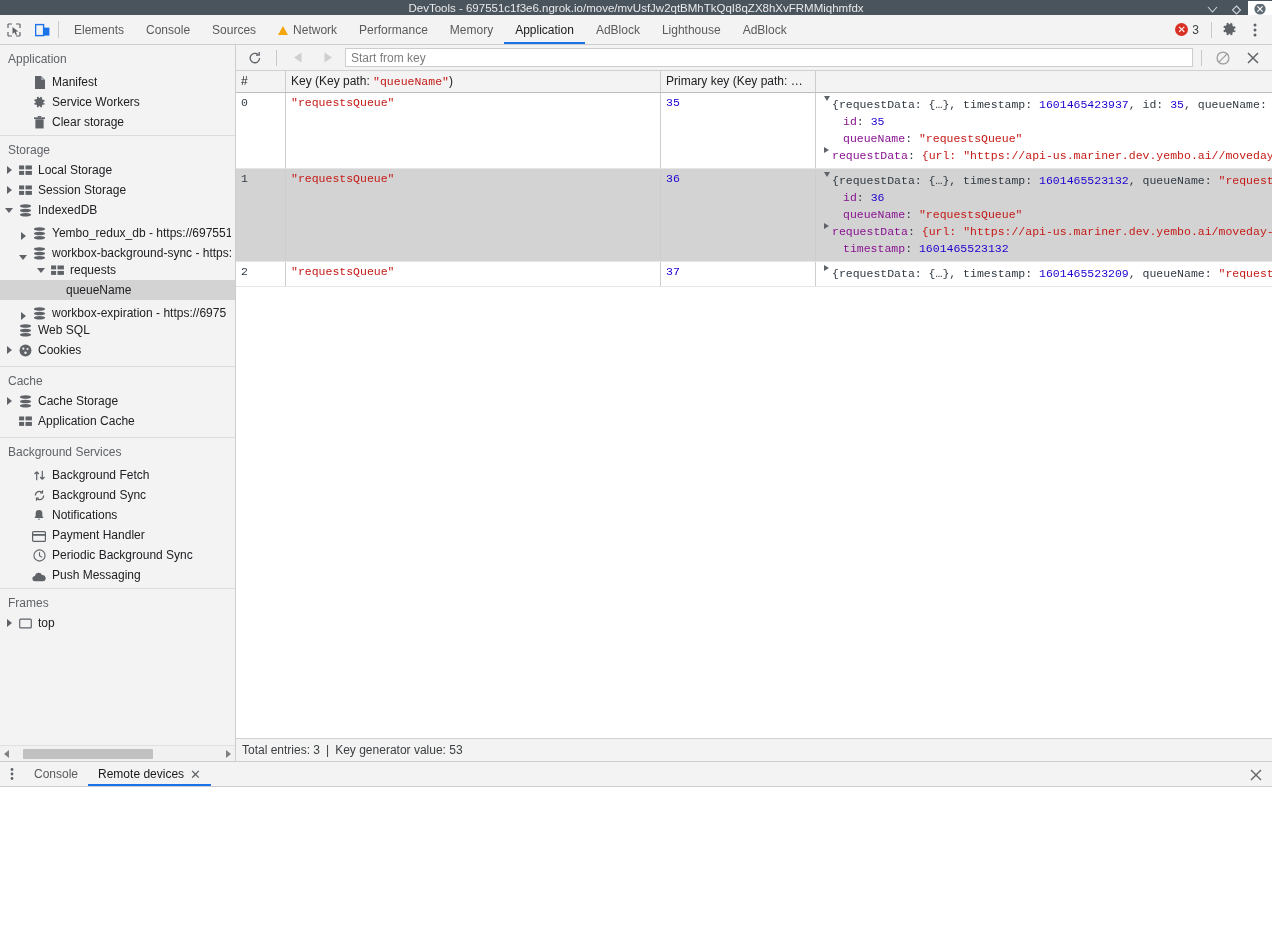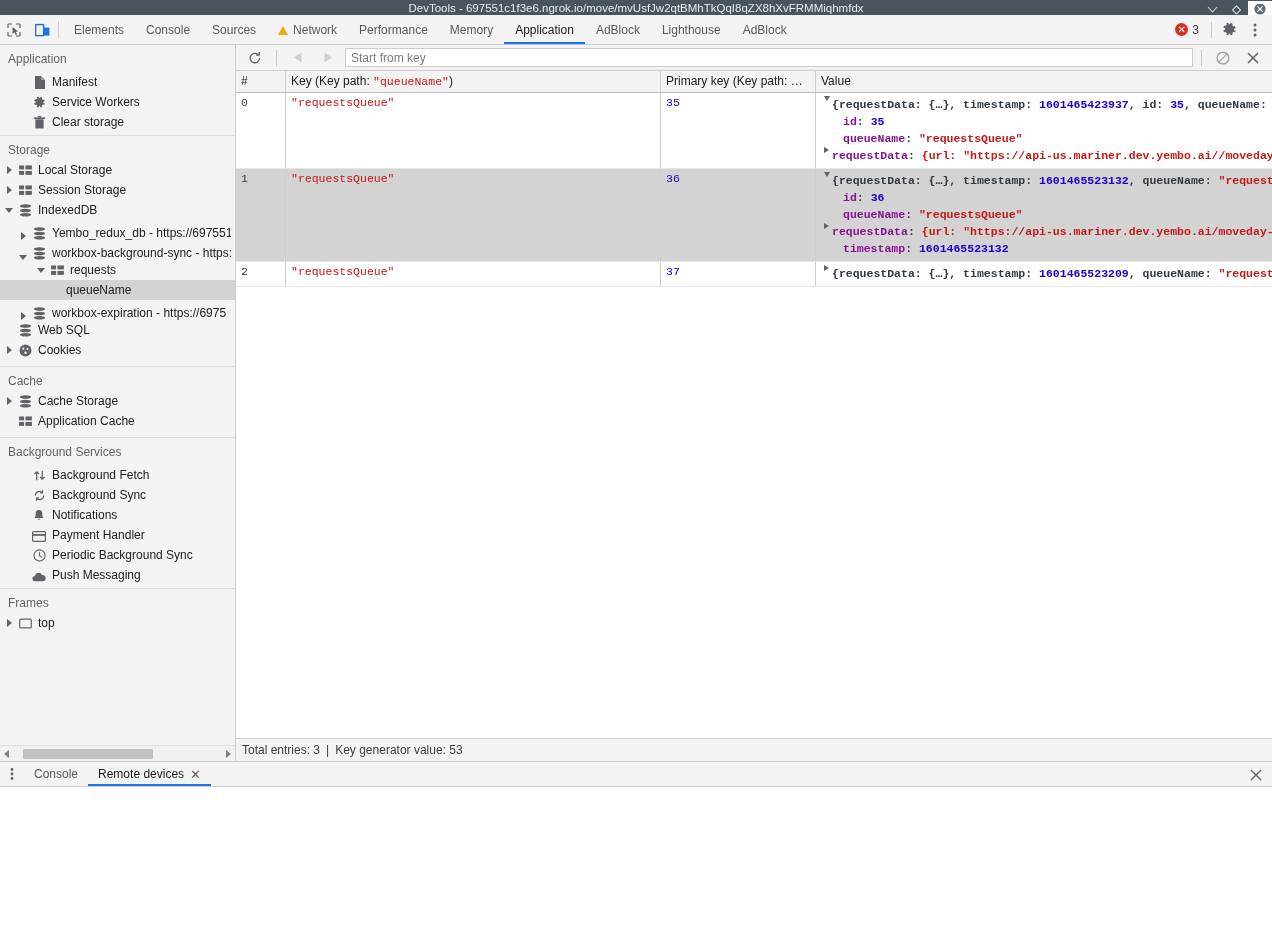--- a/index.html
+++ b/index.html
@@ -313,21 +313,21 @@
   .cell.col-val { border-right: none; }
   .mono {
     font-family: "Liberation Mono", monospace;
     font-size: 11.5px;
   }
   .s-str { color: #c41a16; }
   .s-num { color: #1c00cf; }
   .s-name { color: #881391; }
   .s-plain { color: #303942; }
 
-  .vline { display: flex; align-items: flex-start; line-height: 17px; white-space: nowrap; font-weight: bold; }
+  .vline { display: flex; align-items: flex-start; line-height: 17px; white-space: nowrap; }
   .disc {
     width: 11px; min-width: 11px;
     display: flex; align-items: center; justify-content: center;
     position: relative; top: 0px;
   }
   .disc.empty { visibility: hidden; }
   .d-down {
     width: 0; height: 0;
     border-left: 3.5px solid transparent;
     border-right: 3.5px solid transparent;
@@ -837,23 +837,20 @@
       <div class="grid">
         <div class="grid-head">
           <div class="gh col-idx">
             <span>#</span>
           </div>
           <div class="gh col-key">
             <span>Key (Key path: </span><span class="mono s-str">"queueName"</span><span>)</span>
           </div>
           <div class="gh col-pk">
             <span>Primary key (Key path: …</span>
-          </div>
-          <div class="gh col-val">
-            <span>Value</span>
           </div>
         </div>
 
         <div class="grid-body">
 
           <div class="row">
             <div class="cell col-idx mono s-plain">0</div>
             <div class="cell col-key mono s-str">"requestsQueue"</div>
             <div class="cell col-pk mono s-num">35</div>
             <div class="cell col-val mono">

